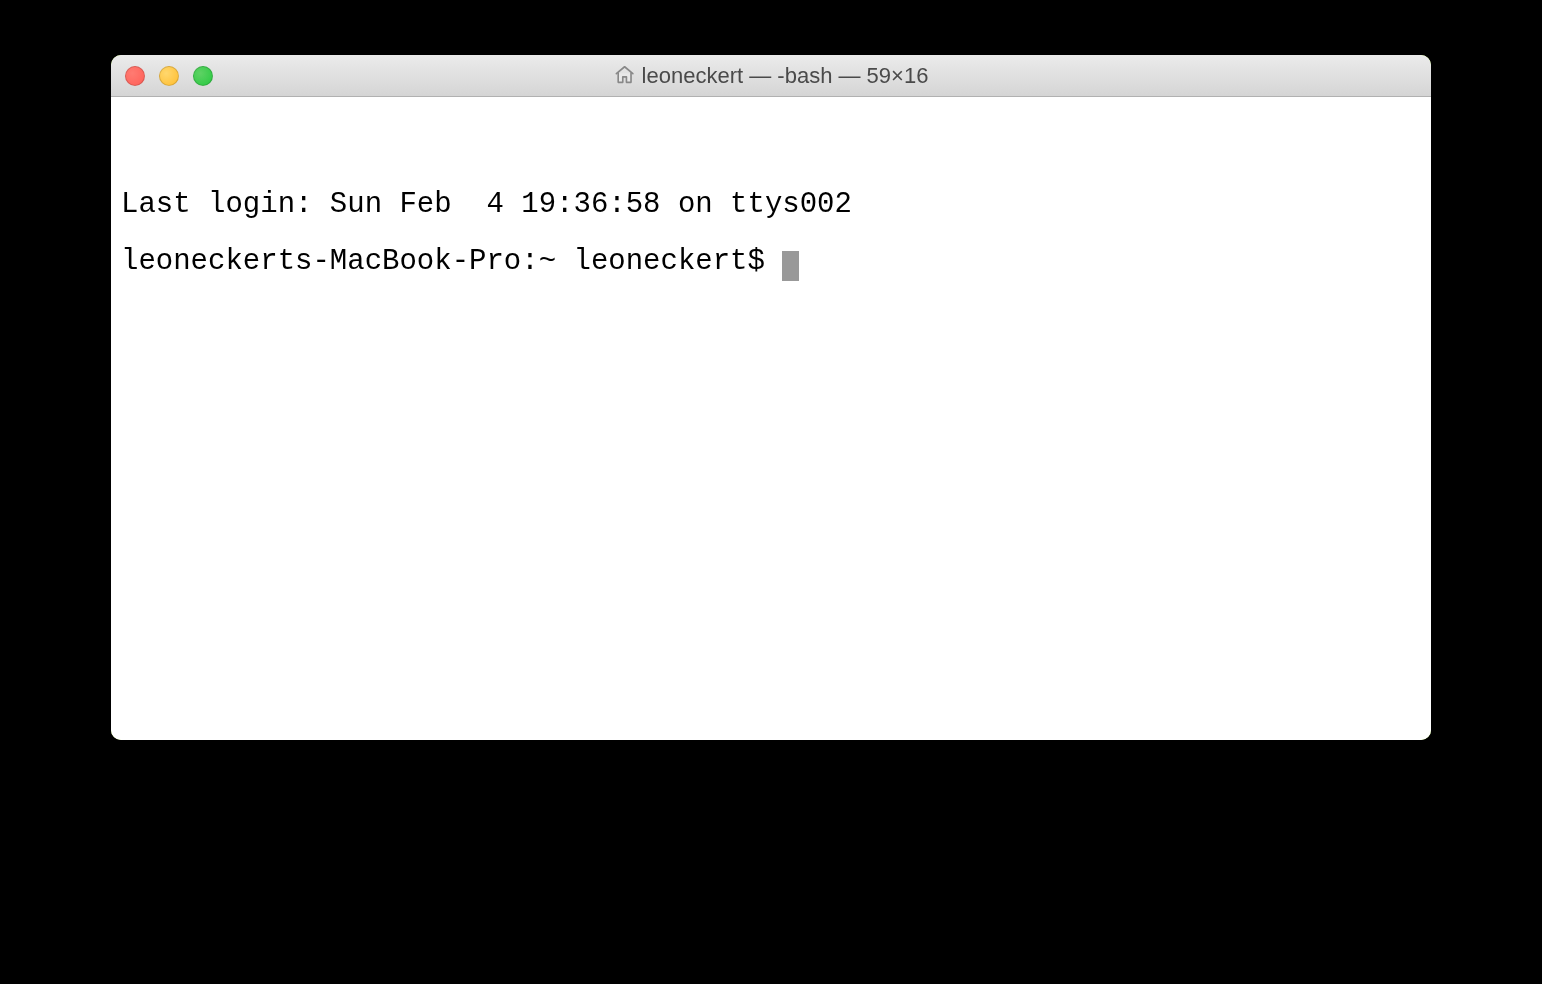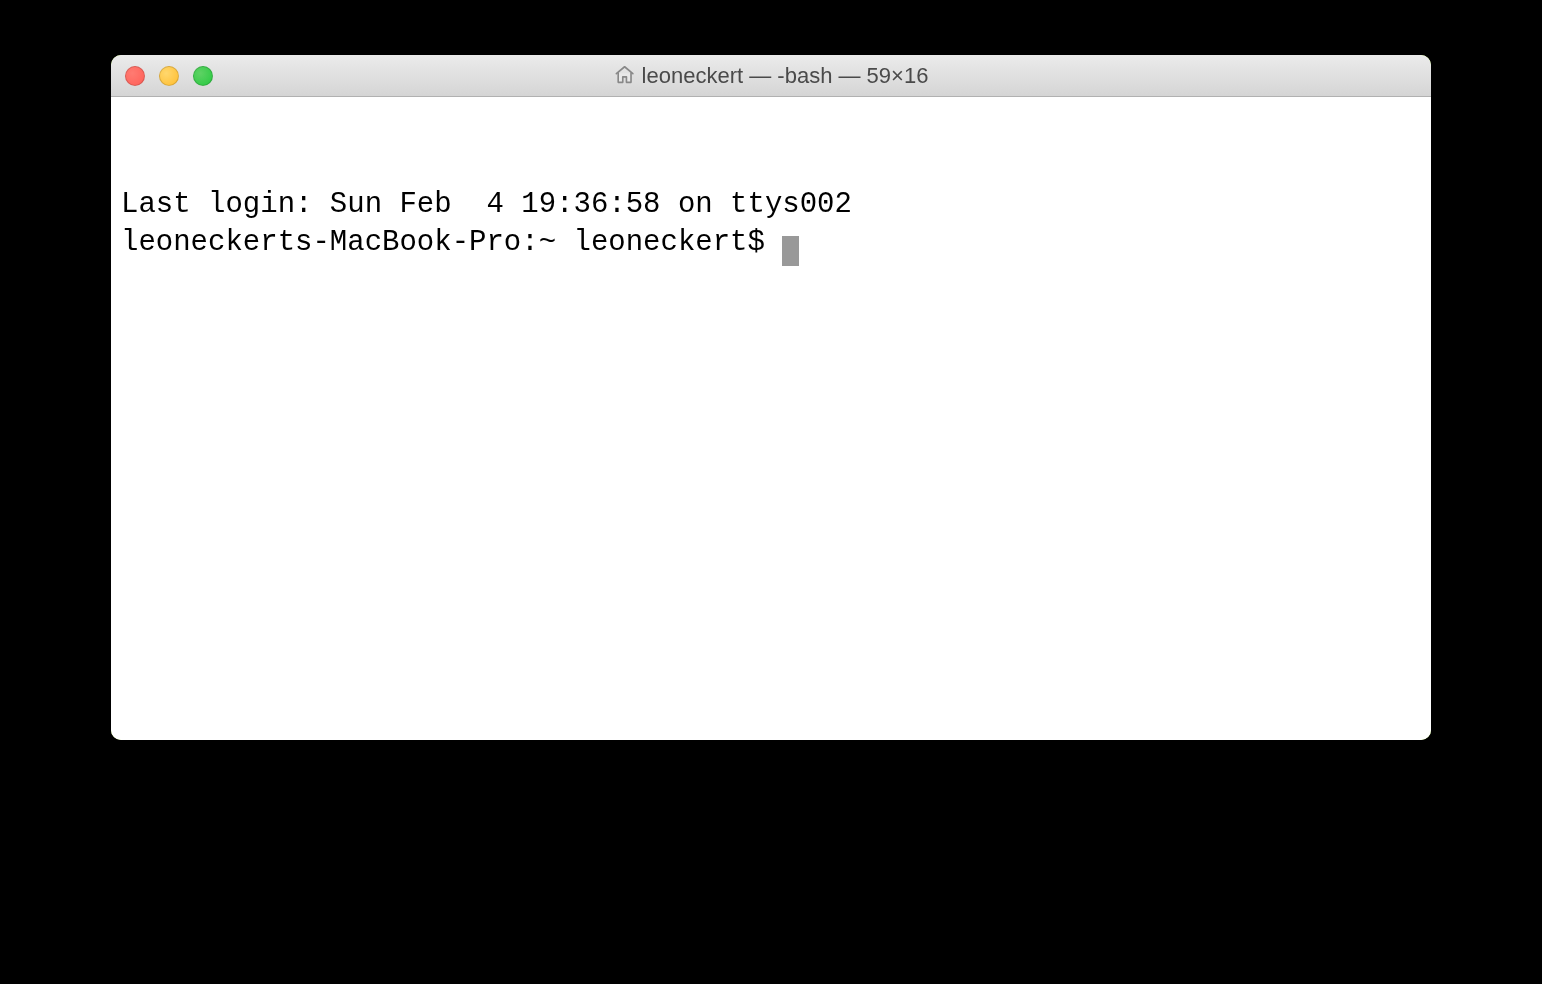--- a/index.html
+++ b/index.html
@@ -94,21 +94,22 @@
       white-space: pre;
       overflow: hidden;
     }
     
     .line {
       display: block;
     }
     
     .prompt-line {
       display: flex;
-      align-items: flex-end;
+      align-items: center;
+      margin-top: 19px;
     }
     
     .cursor {
       display: inline-block;
       width: 17px;
       height: 30px;
       background: #999999;
       margin-left: 0px;
       vertical-align: text-bottom;
       position: relative;

